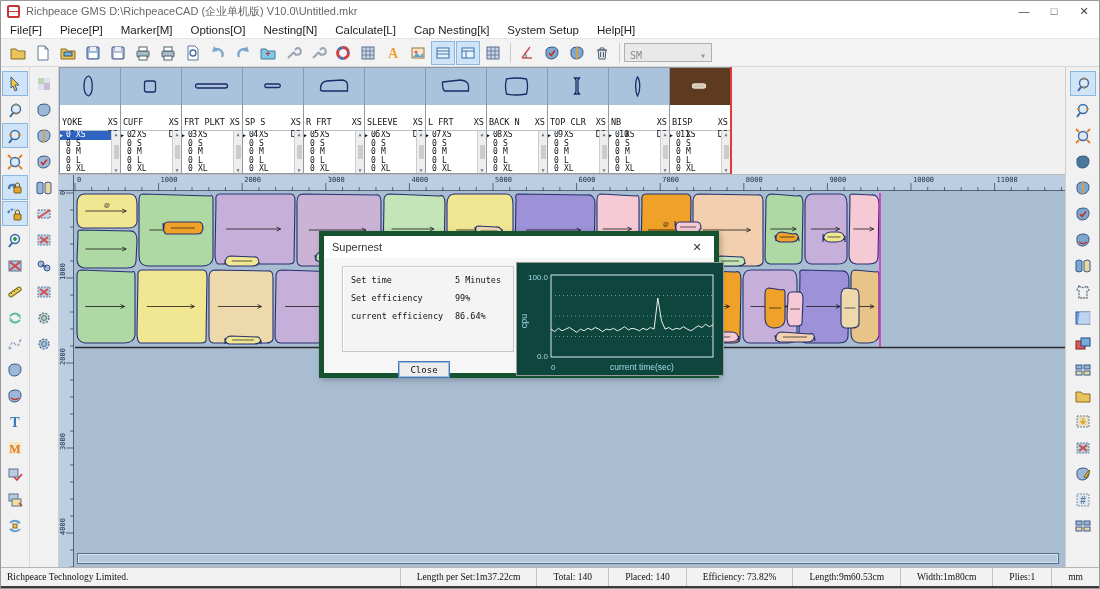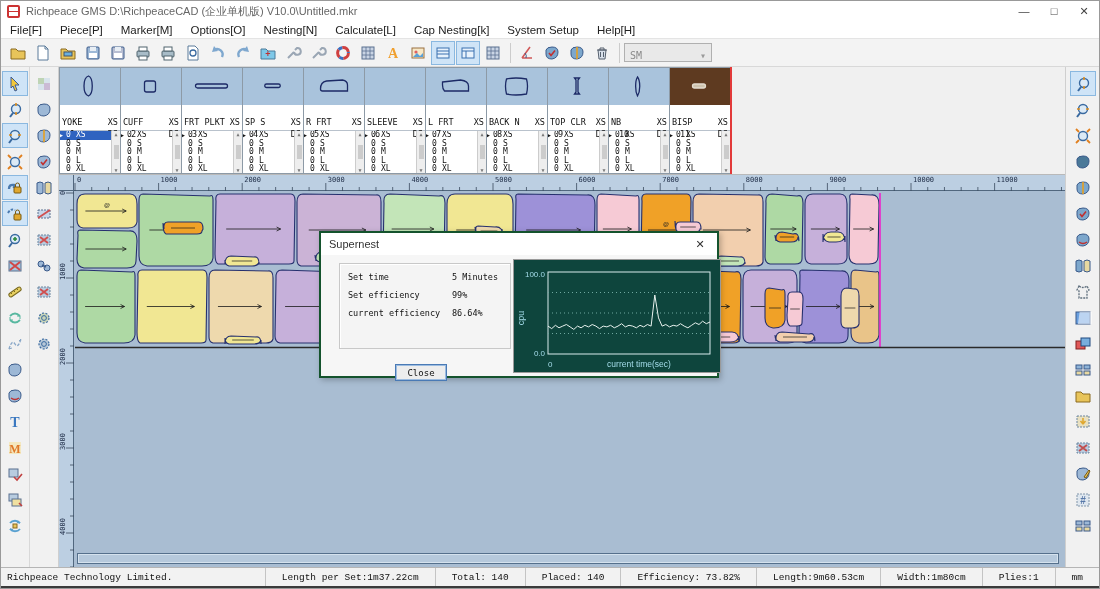--- a/index.html
+++ b/index.html
@@ -64,38 +64,38 @@
   
   .canvas { flex:1; position:relative; background:#a9bdd2; min-height:0; overflow:hidden; }
   .hruler { position:absolute; top:0; left:15px; right:0; height:16px; background:#bccfe2; border-bottom:1px solid #51677e; }
   .vruler { position:absolute; top:16px; left:0; bottom:0; width:15px; background:#bccfe2; border-right:1px solid #51677e; }
   .corner { position:absolute; top:0; left:0; width:15px; height:16px; background:#bccfe2; border-right:1px solid #51667e; border-bottom:1px solid #51677e; }
   .content { position:absolute; top:17px; left:16px; right:0; bottom:0; }
   .hscroll { position:absolute; left:2px; right:6px; bottom:3px; height:11px; background:#b6c9dc;
     border:1px solid #55708c; box-shadow:inset 0 0 0 1px #d5e2ee; }
   
   .dialog { position:absolute; left:318px; top:230px; width:400px; height:147px; background:#f6f6f6;
-    border:2px solid #14532d; box-shadow:2px 2px 6px rgba(0,0,0,.25); z-index:20; }
+    border:5px solid #14532d; box-shadow:2px 2px 6px rgba(0,0,0,.25); z-index:20; }
   .dlg-title { height:22px; background:#fff; display:flex; align-items:center; padding:0 8px;
     font-size:11px; color:#333; }
   .dlg-title .cap { flex:1; }
   .dlg-close { width:18px; text-align:center; color:#333; font-size:11px; }
   .dlg-body { position:relative; height:124px; font-family:"DejaVu Sans Mono", monospace;margin-left:8px; }
   .info-box { position:absolute; left:10px; top:8px; width:172px; height:86px;
     border:1px solid #c8c8c8; box-shadow:inset 1px 1px 0 #fff; background:#f4f4f4; padding:8px 0 0 8px; }
   .info-row { display:flex; font-size:8.5px; color:#111; height:18px; }
   .info-row .lbl { width:104px; }
-  .close-btn { position:absolute; left:66px; top:109px; width:52px; height:17px; background:#ededed;
+  .close-btn { position:absolute; left:66px; top:103px; width:52px; height:17px; background:#ededed;
     border:1px solid #4a7ab5; box-shadow:inset 0 0 0 1px #9cbce0; font-size:9px;
     font-family:"DejaVu Sans Mono", monospace; display:flex; align-items:center; justify-content:center; color:#111; }
   .cpu-panel { position:absolute; left:184px; top:4px; width:208px; height:114px; background:#0e453d;
     border:1px solid #9a9a9a; }
   
   .statusbar { height:21px; background:#f2f2f2; border-top:1px solid #b5b5b5; display:flex; align-items:stretch;
-    font-family:Liberation Mono, monospace; font-size:9.5px; color:#111; flex:0 0 auto; border-bottom:2px solid #3a3a3a; }
+    font-family:Liberation Serif, serif; font-size:9.5px; color:#111; flex:0 0 auto; border-bottom:2px solid #3a3a3a; }
   .status-left { flex:1; display:flex; align-items:center; padding-left:6px; white-space:nowrap; overflow:hidden; }
   .status-seg { display:flex; align-items:center; padding:0 16px; border-left:1px solid #c4c4c4; white-space:nowrap; }
   svg { display:block; }
 </style>
 </head>
 <body>
 
 <div class="window">
 
   <div class="titlebar">

